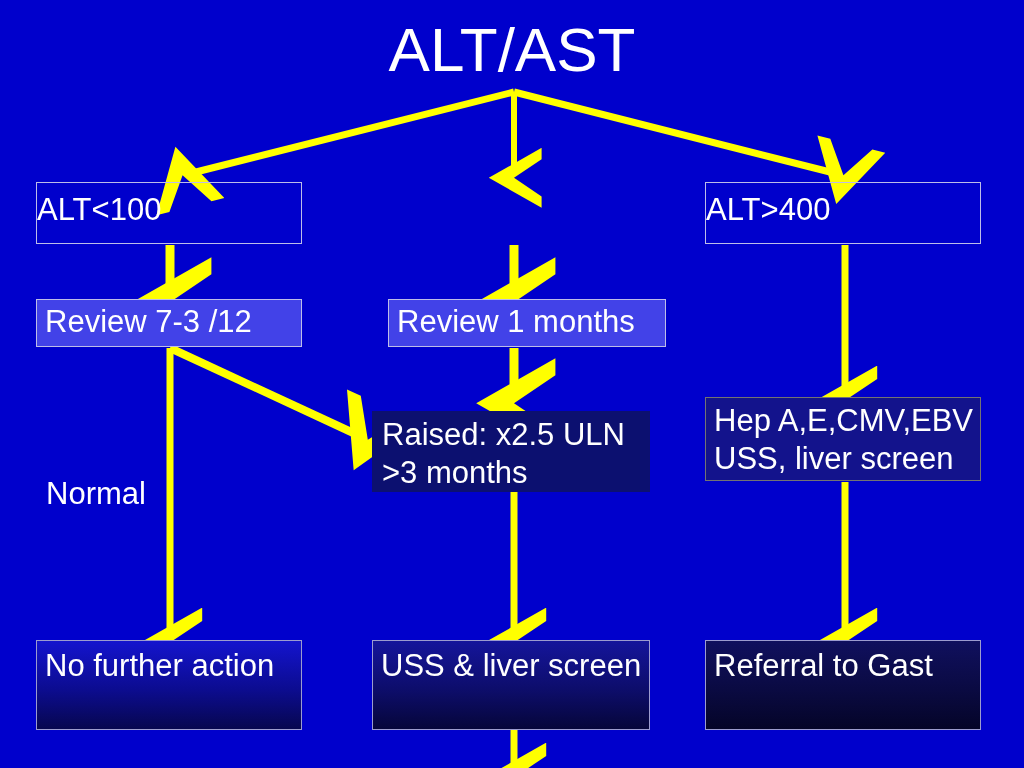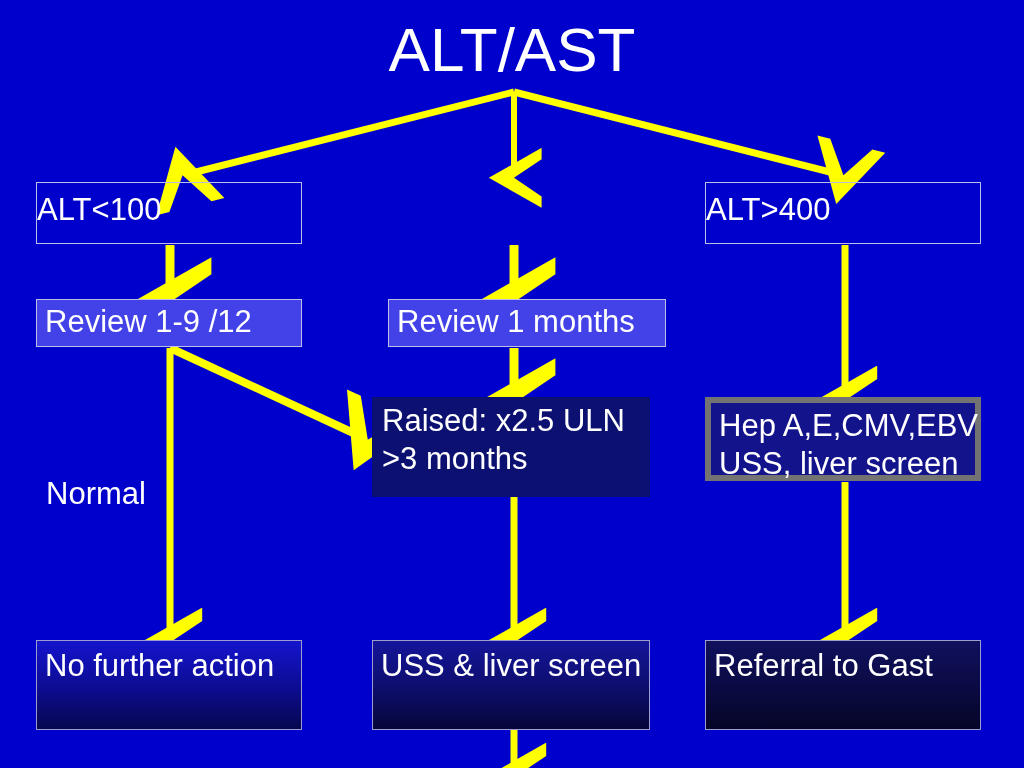--- a/index.html
+++ b/index.html
@@ -65,21 +65,21 @@
   .raised {
     background: #0C1070;
     border: none;
     text-align: left;
     padding-left: 10px;
     padding-top: 5px;
   }
   
   .hep {
     background: #13138C;
-    border: 6px solid #737373;
+    border: 1px solid #737373;
     text-align: left;
     padding-left: 8px;
     padding-top: 4px;
   }
   
   .bottom {
     border: 1px solid #9C9CCF;
     text-align: left;
     padding-left: 8px;
     padding-top: 6px;
@@ -160,28 +160,28 @@
   <div class="node row1" style="left:36px; top:182px; width:266px; height:62px;">
     <span>ALT&lt;100</span>
   </div>
 
 
   <div class="node row1" style="left:705px; top:182px; width:276px; height:62px;">
     <span>ALT&gt;400</span>
   </div>
 
   <div class="node row2" style="left:36px; top:299px; width:266px; height:48px;">
-    <span>Review 1-9 /12</span>
+    <span>Review 7-3 /12</span>
   </div>
 
   <div class="node row2" style="left:388px; top:299px; width:278px; height:48px;">
     <span>Review 1 months</span>
   </div>
 
-  <div class="node raised" style="left:372px; top:397px; width:278px; height:100px;">
+  <div class="node raised" style="left:372px; top:411px; width:278px; height:81px;">
     <div>Raised: x2.5 ULN</div>
     <div>&gt;3 months</div>
   </div>
 
   <div class="node hep" style="left:705px; top:397px; width:276px; height:84px;">
     <div>Hep A,E,CMV,EBV</div>
     <div>USS, liver screen</div>
   </div>
 
   <div class="free-label" style="left:46px; top:476px;">Normal</div>

